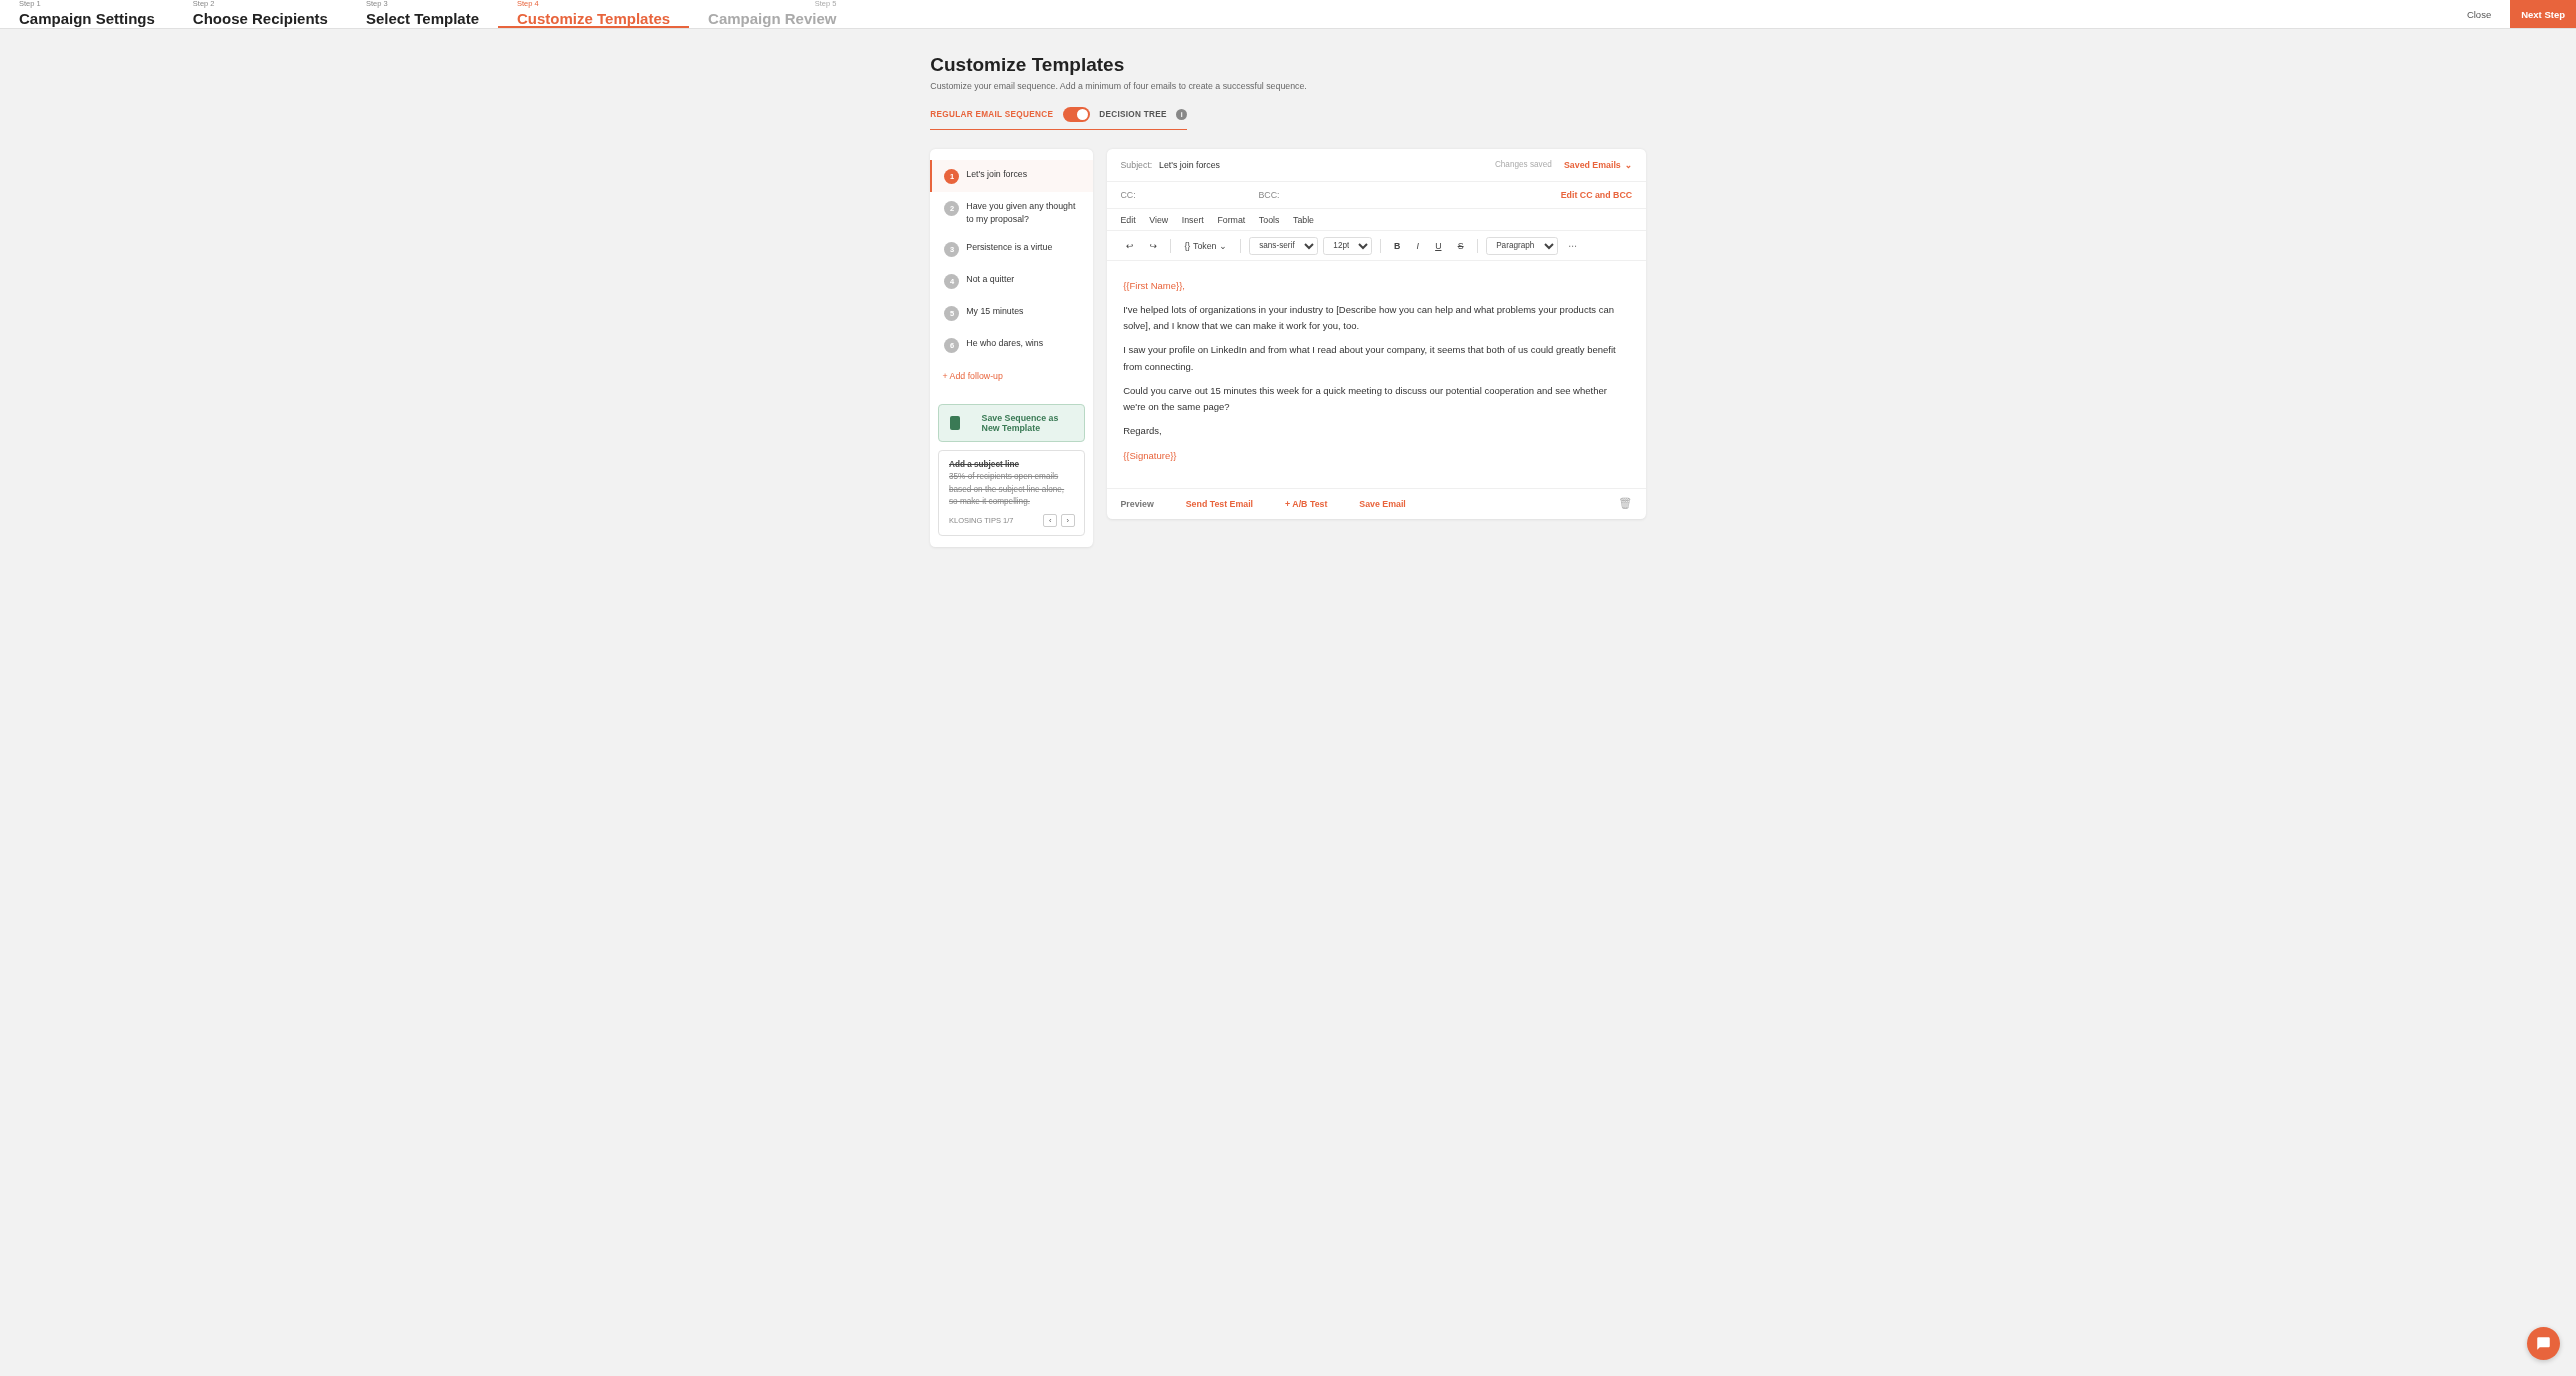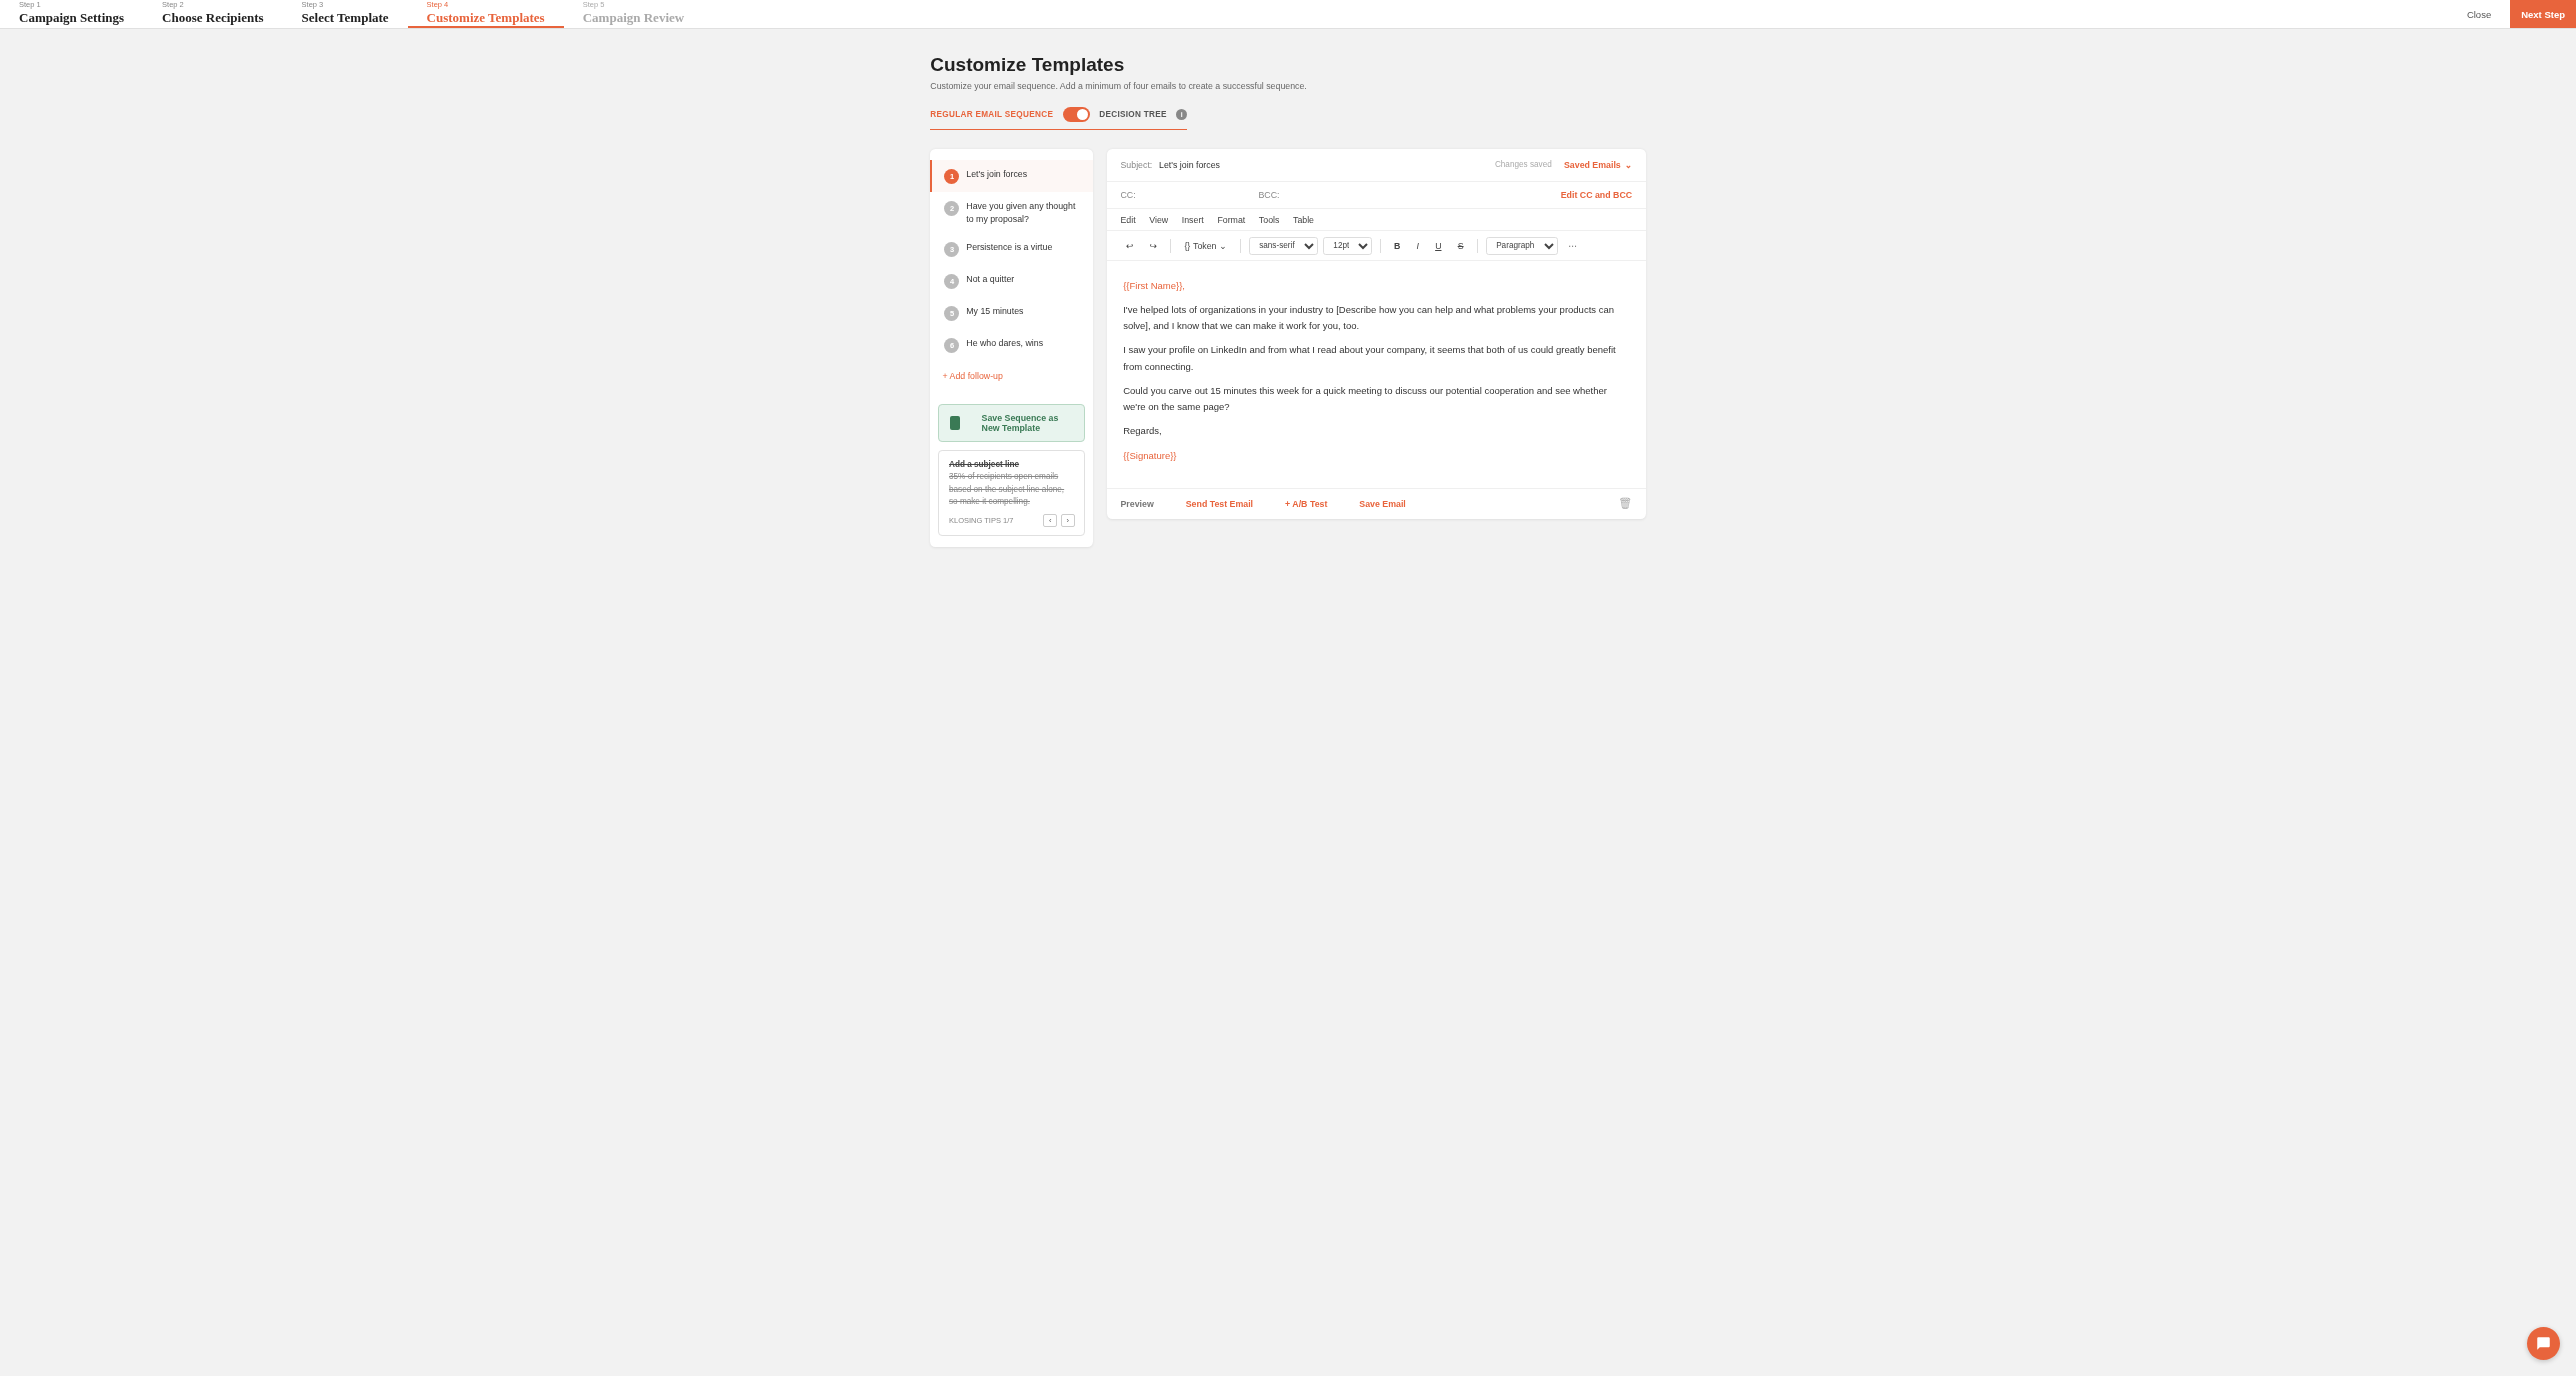--- a/index.html
+++ b/index.html
@@ -10,23 +10,23 @@
       display: flex; align-items: stretch; background: #fff;
       border-bottom: 0.7px solid #e0e0e0; height: 29px;
     }
     .nav-step {
       display: flex; flex-direction: column; justify-content: center;
       padding: 0 19px; cursor: pointer; border-bottom: 2px solid transparent;
       position: relative;
     }
     .nav-step.active { border-bottom: 2px solid #e8643c; }
     .nav-step.active .step-label { color: #e8643c; font-weight: 600; }
-    .nav-step.inactive .step-num, .nav-step.inactive .step-label { color: #aaa; }
+    .nav-step.inactive .step-num, .nav-step.inactive .step-label { color: #aaa; text-align: right; }
     .step-num { font-size: 7.5px; color: #888; margin-bottom: 1.4px; }
-    .step-label { font-size: 13px; font-weight: 600; color: #222; font-family: Liberation Serif, serif; }
+    .step-label { font-size: 15px; font-weight: 600; color: #222; }
     .nav-step.active .step-num { color: #e8643c; }
 
     .nav-spacer { flex: 1; }
     .close-btn {
       display: flex; align-items: center; padding: 0 19px;
       font-size: 9.5px; color: #555; cursor: pointer; background: none; border: none;
     }
     .next-btn {
       display: flex; align-items: center; padding: 0 11px;
       background: #e8643c; color: #fff; font-size: 9.5px; font-weight: 600;

